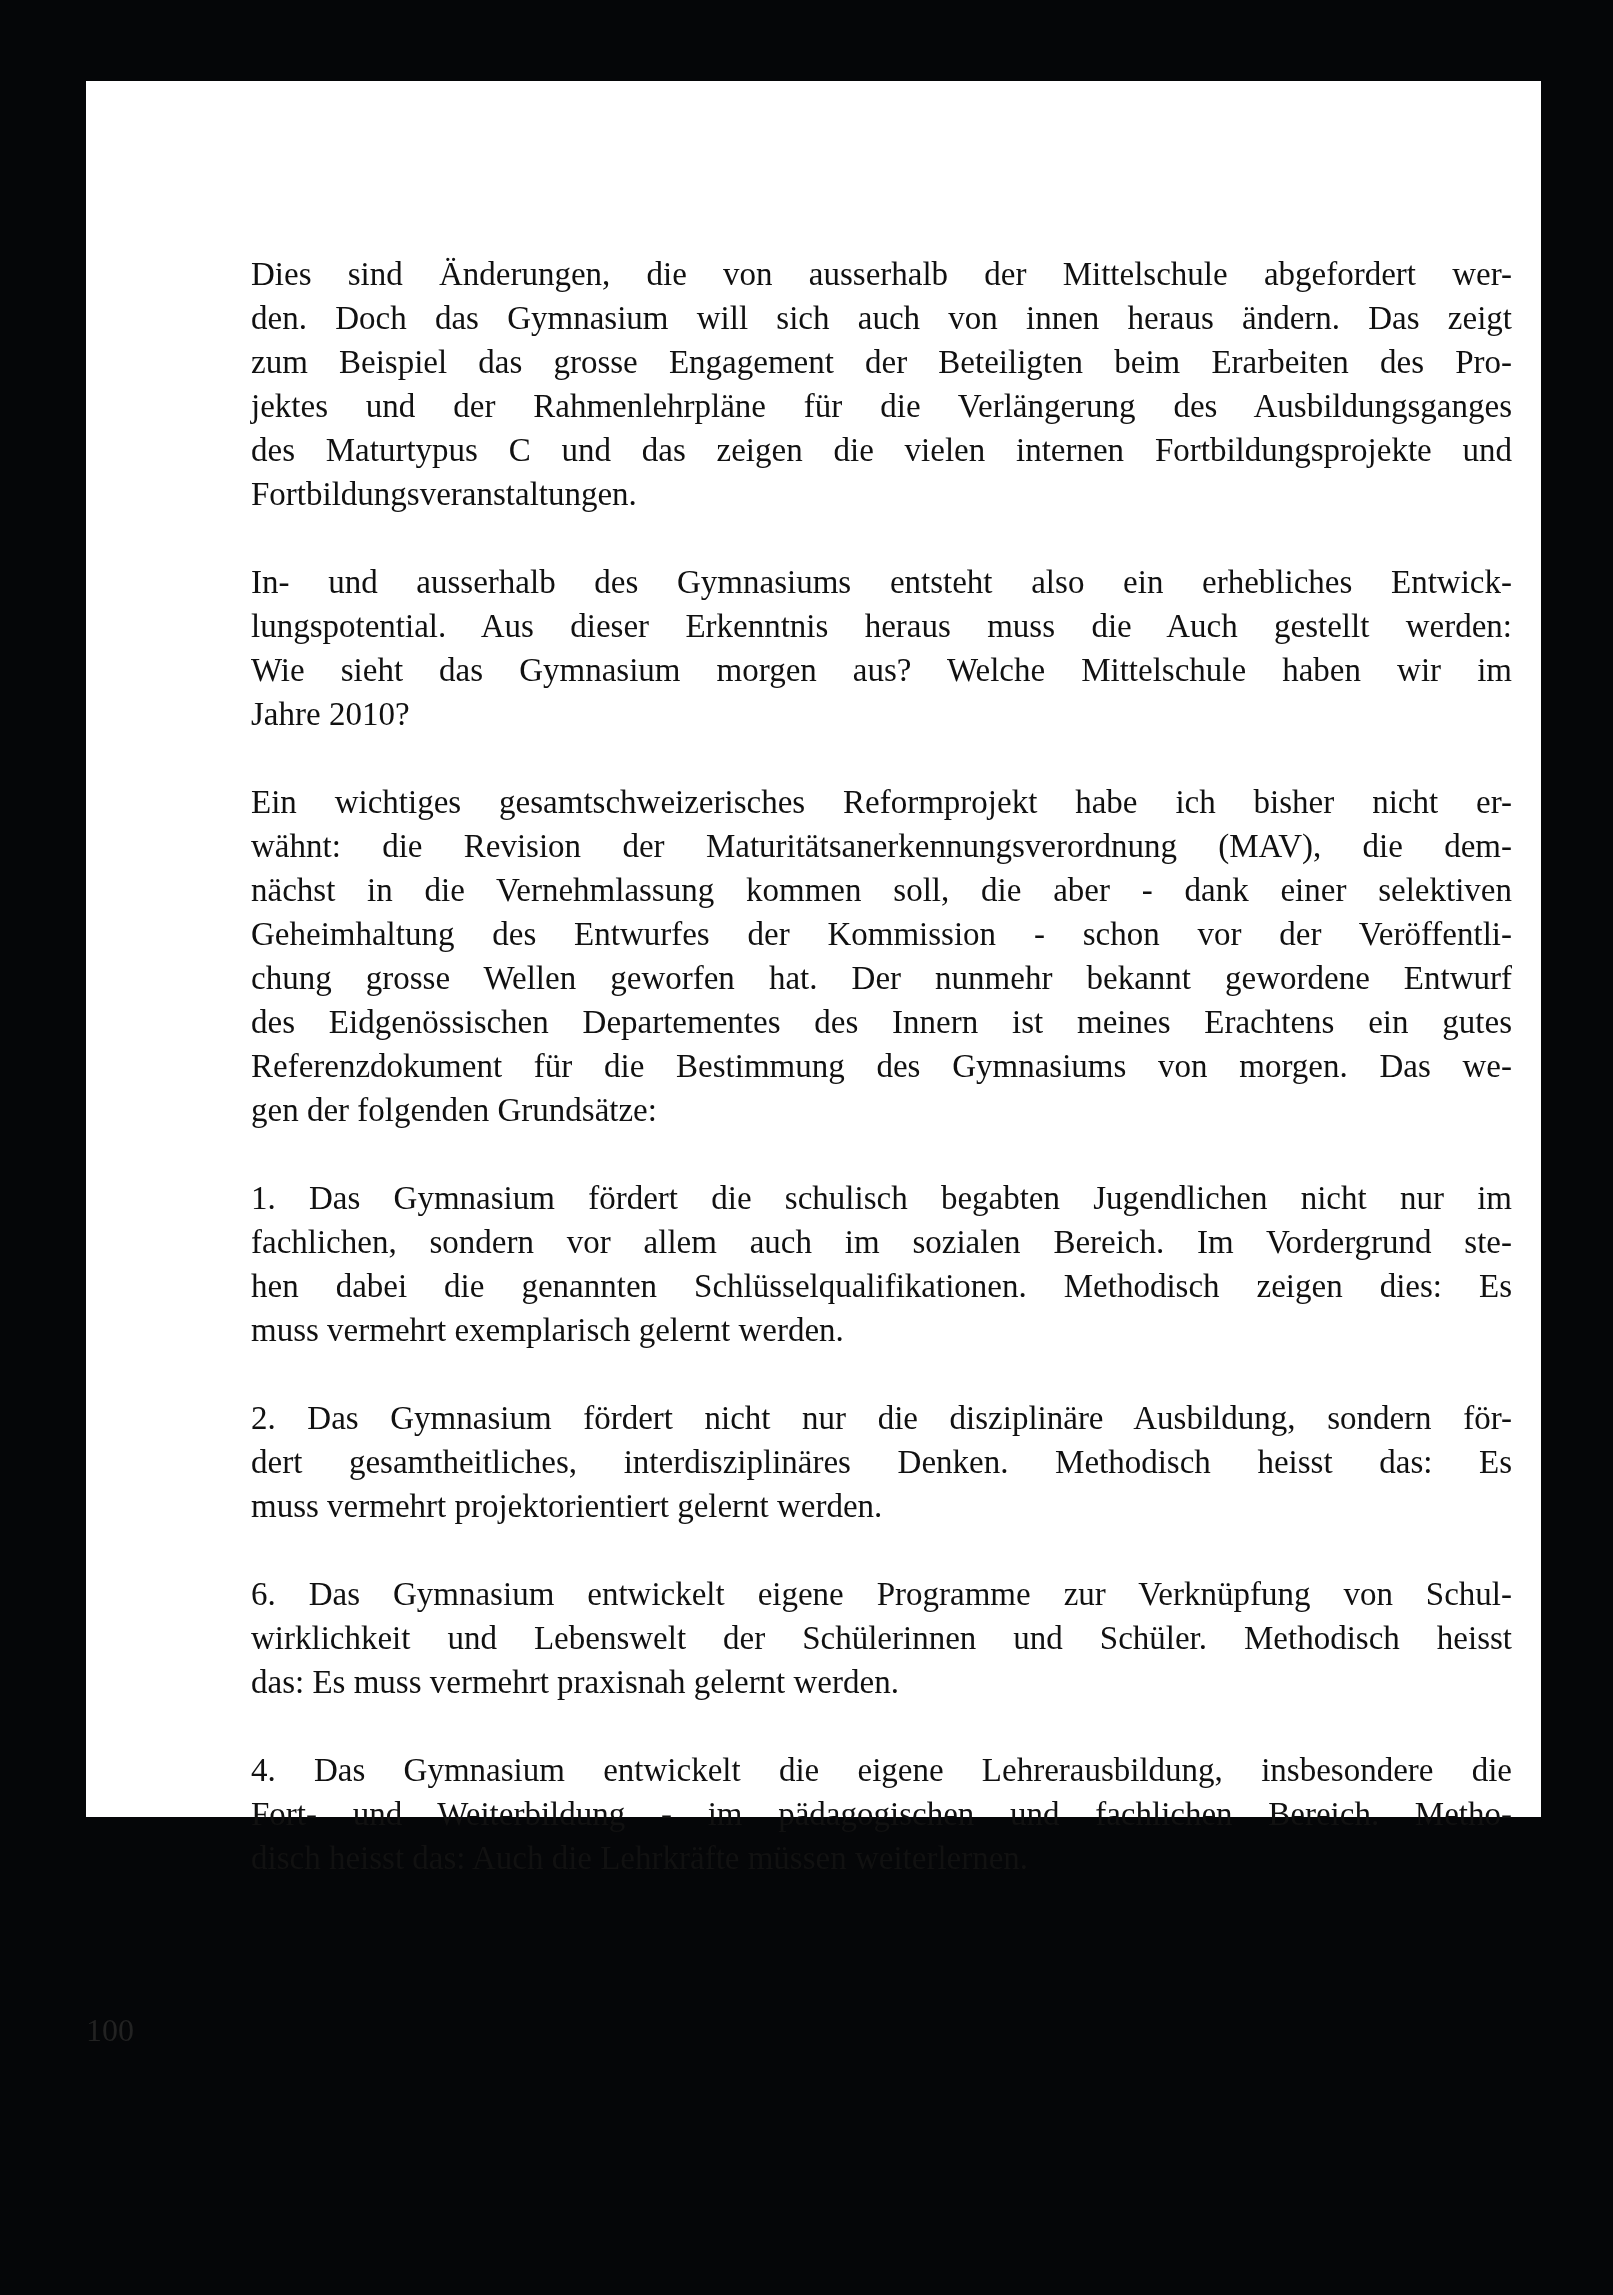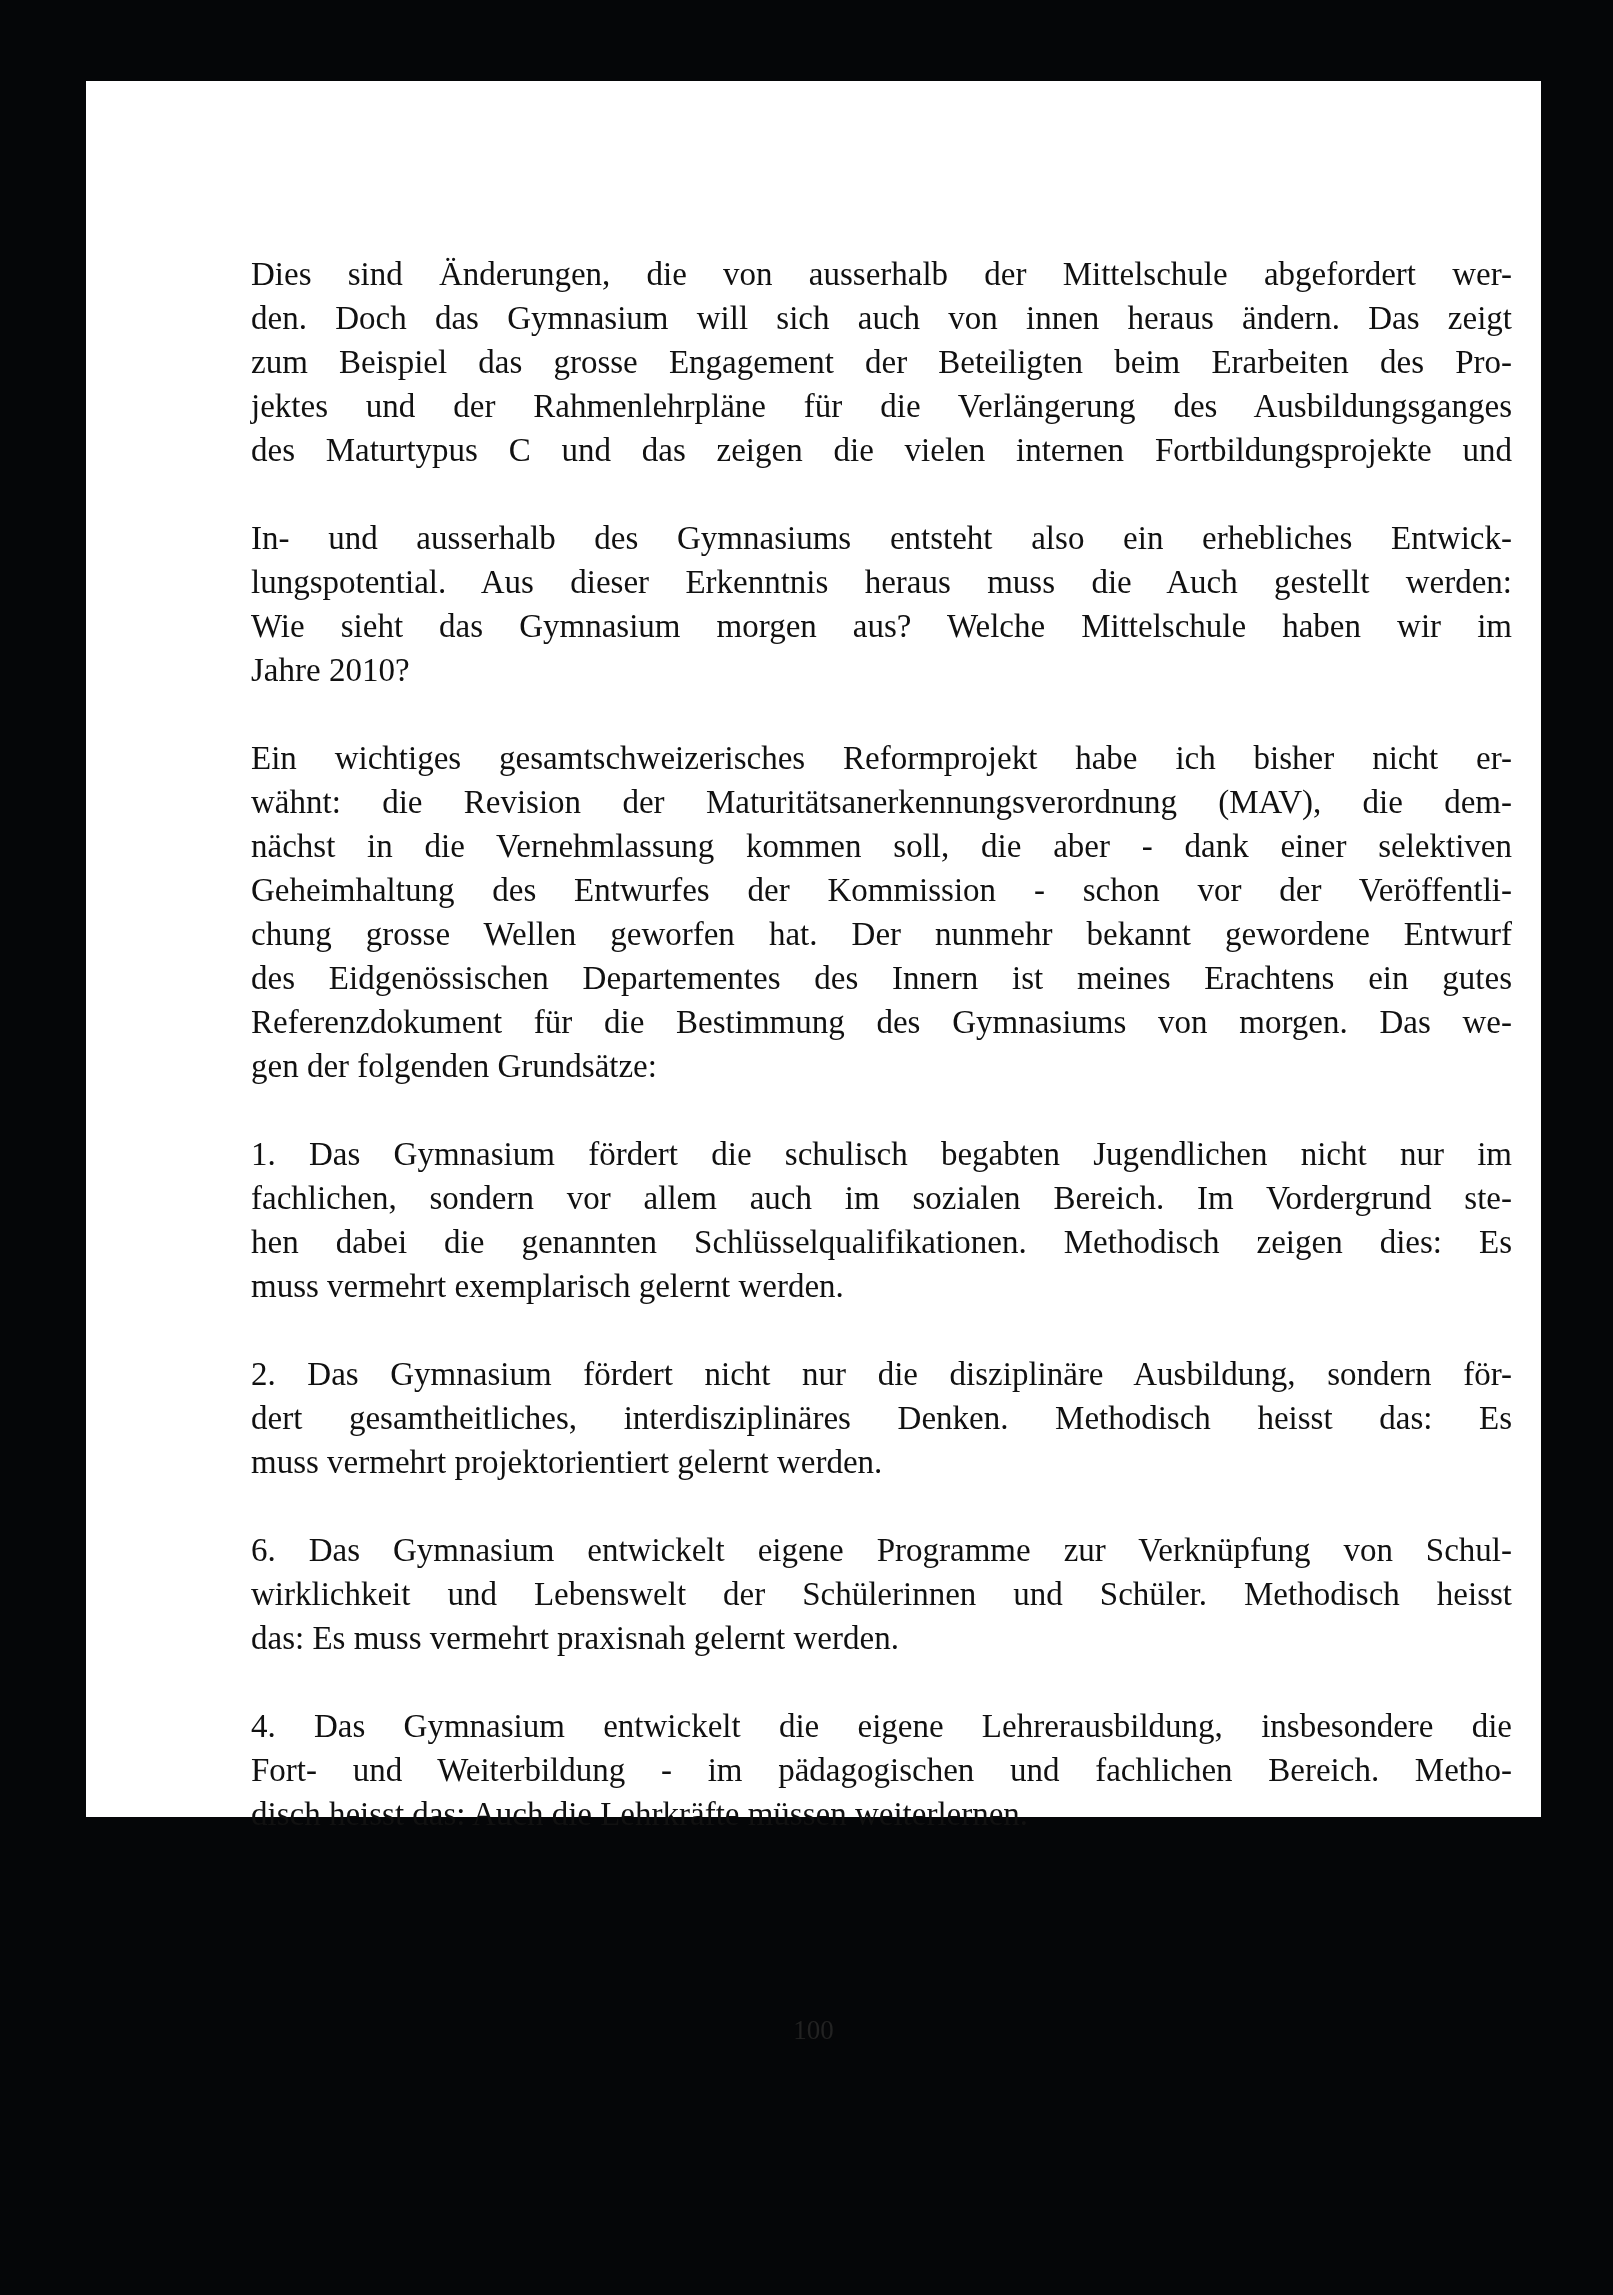--- a/index.html
+++ b/index.html
@@ -46,39 +46,40 @@
       white-space: nowrap;
     }
     .line.last {
       text-align-last: left;
     }
     .page-number {
       position: absolute;
       left: 0;
       width: 100%;
       top: 1927px;
-      text-align: center;
+      text-align: left;
       font-family: "Liberation Serif", "DejaVu Serif", serif;
-      font-size: 27px;
+      font-size: 32px;
       line-height: 44px;
       color: #222222;
     }
   </style>
 </head>
 <body>
 
 <div class="page">
   <div class="text-block">
 
     <p class="para">
       <span class="line">Dies sind Änderungen, die von ausserhalb der Mittelschule abgefordert wer-</span>
       <span class="line">den. Doch das Gymnasium will sich auch von innen heraus ändern. Das zeigt</span>
       <span class="line">zum Beispiel das grosse Engagement der Beteiligten beim Erarbeiten des Pro-</span>
       <span class="line">jektes und der Rahmenlehrpläne für die Verlängerung des Ausbildungsganges</span>
       <span class="line">des Maturtypus C und das zeigen die vielen internen Fortbildungsprojekte und</span>
+      <span class="line last">Fortbildungsveranstaltungen.</span>
     </p>
 
     <p class="para">
       <span class="line">In- und ausserhalb des Gymnasiums entsteht also ein erhebliches Entwick-</span>
       <span class="line">lungspotential. Aus dieser Erkenntnis heraus muss die Auch gestellt werden:</span>
       <span class="line">Wie sieht das Gymnasium morgen aus? Welche Mittelschule haben wir im</span>
       <span class="line last">Jahre 2010?</span>
     </p>
 
     <p class="para">

